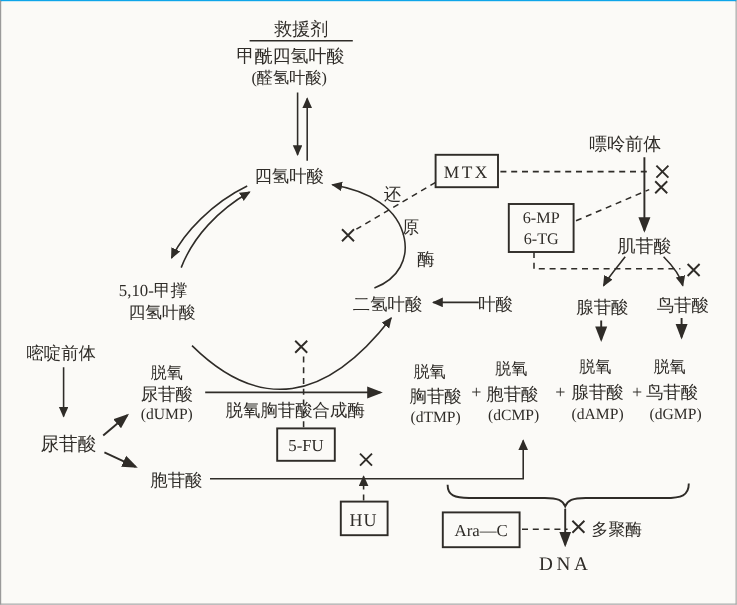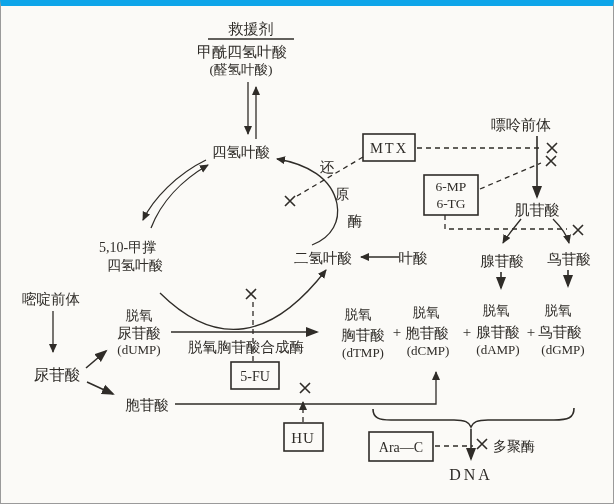--- a/index.html
+++ b/index.html
@@ -1,19 +1,19 @@
 <!DOCTYPE html>
 <html style="--ink: #2f2c28; --bg: #fbfaf7; --edge: #9a9a9a;"><head>
 <meta charset="utf-8">
 <style>
   :root{ --ink:#2f2c28; --bg:#fbfaf7; --edge:#9a9a9a; }
   html,body{margin:0;padding:0;background:#e8e8e6;}
   #figure{
     position:relative; width:614px; height:504px; background:var(--bg);
-    border:1px solid var(--edge); border-top:6px solid #0ea5e9; box-sizing:border-box;
+    border:1px solid var(--edge); border-top:1px solid #0ea5e9; box-sizing:border-box;
     font-family:"Liberation Serif","DejaVu Serif",serif;
   }
   svg{position:absolute; inset:0;}
   text{ fill:var(--ink); font-family:"Liberation Serif","DejaVu Serif",serif; }
   .mid{ text-anchor:middle; }
   .ln{ stroke:var(--ink); fill:none; stroke-width:1.3px; }
   .thk{ stroke-width:1.6px; }
   .dash{ stroke-dasharray:5 4; }
   .xm{ stroke:var(--ink); fill:none; stroke-width:1.6px; }
   .mk{ fill:var(--ink); }

